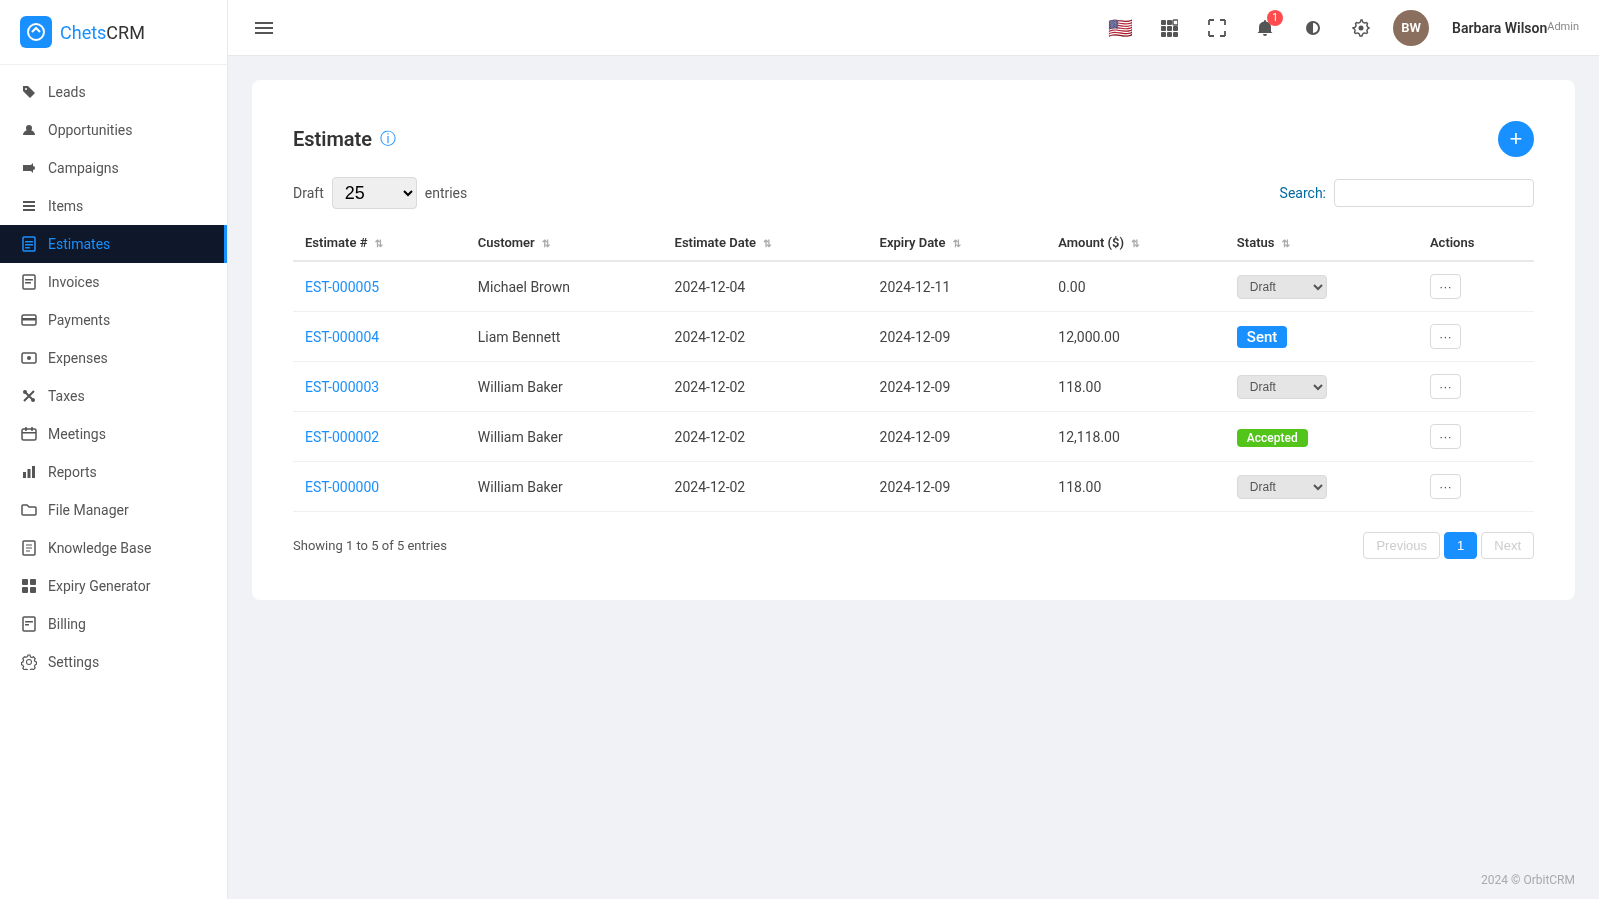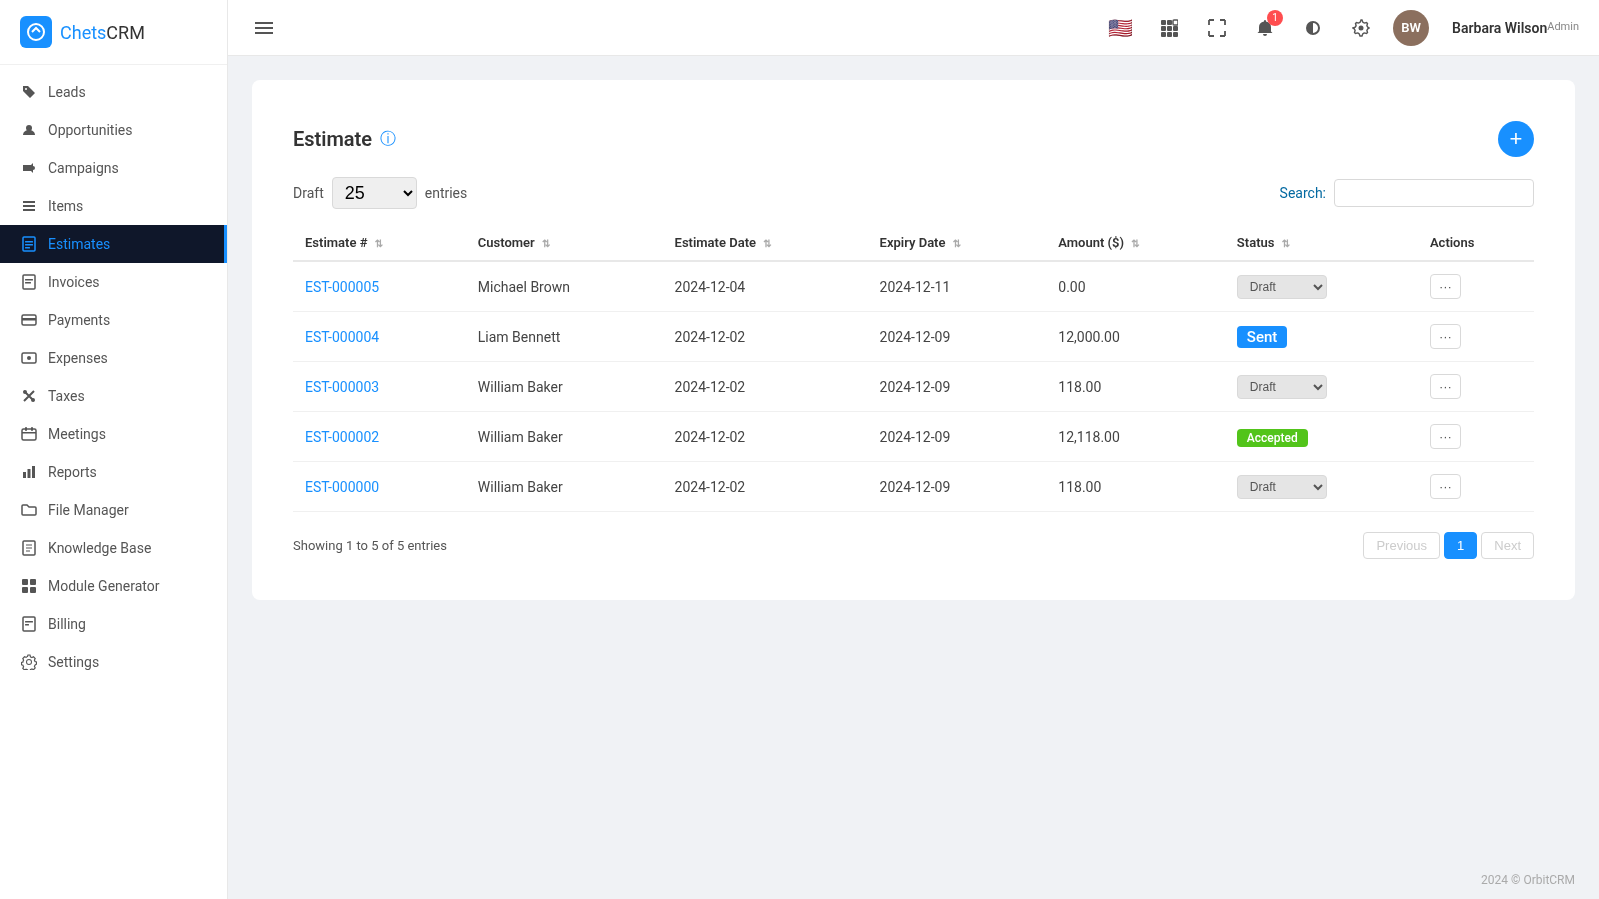--- a/index.html
+++ b/index.html
@@ -233,21 +233,21 @@
 
     <div class="nav-item">
       <span class="nav-icon">
         <svg width="16" height="16" viewBox="0 0 16 16" fill="currentColor">
             <rect x="1" y="1" width="6" height="6" rx="1"></rect>
             <rect x="9" y="1" width="6" height="6" rx="1"></rect>
             <rect x="1" y="9" width="6" height="6" rx="1"></rect>
             <rect x="9" y="9" width="6" height="6" rx="1"></rect>
           </svg>
       </span>
-      <span>Module Generator</span>
+      <span>Expiry Generator</span>
     </div>
 
     <div class="nav-item">
       <span class="nav-icon">
         <svg width="16" height="16" viewBox="0 0 16 16" fill="currentColor">
             <rect x="2" y="1" width="12" height="14" rx="1" fill="none" stroke="currentColor" stroke-width="1.5"></rect>
             <rect x="4" y="5" width="8" height="1.5" rx="0.5"></rect>
             <rect x="4" y="8" width="4" height="1.5" rx="0.5"></rect>
           </svg>
       </span>

